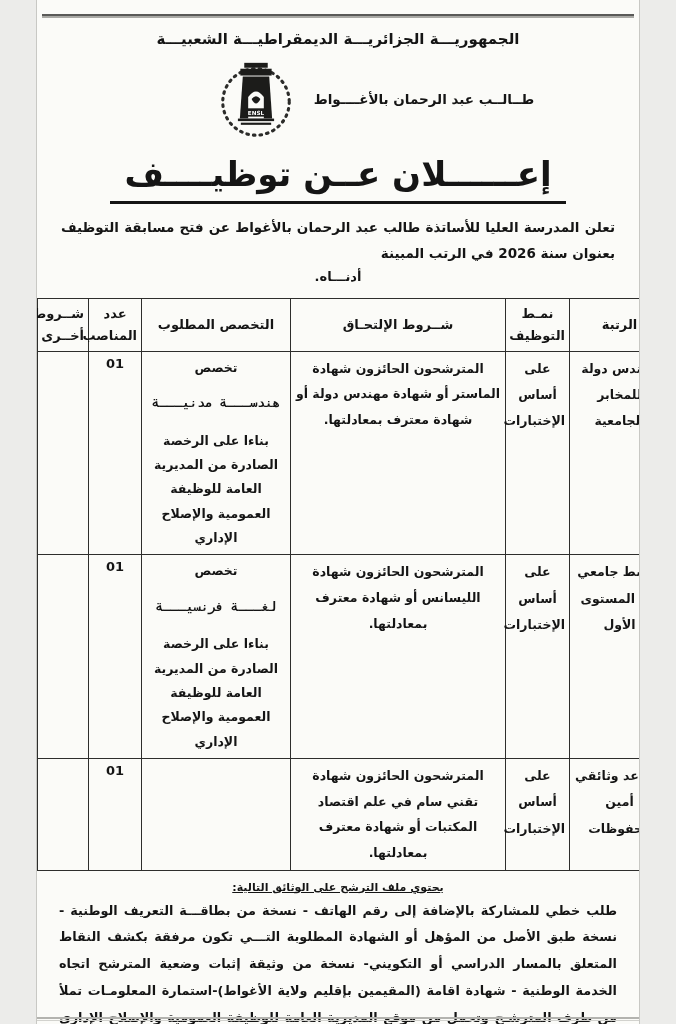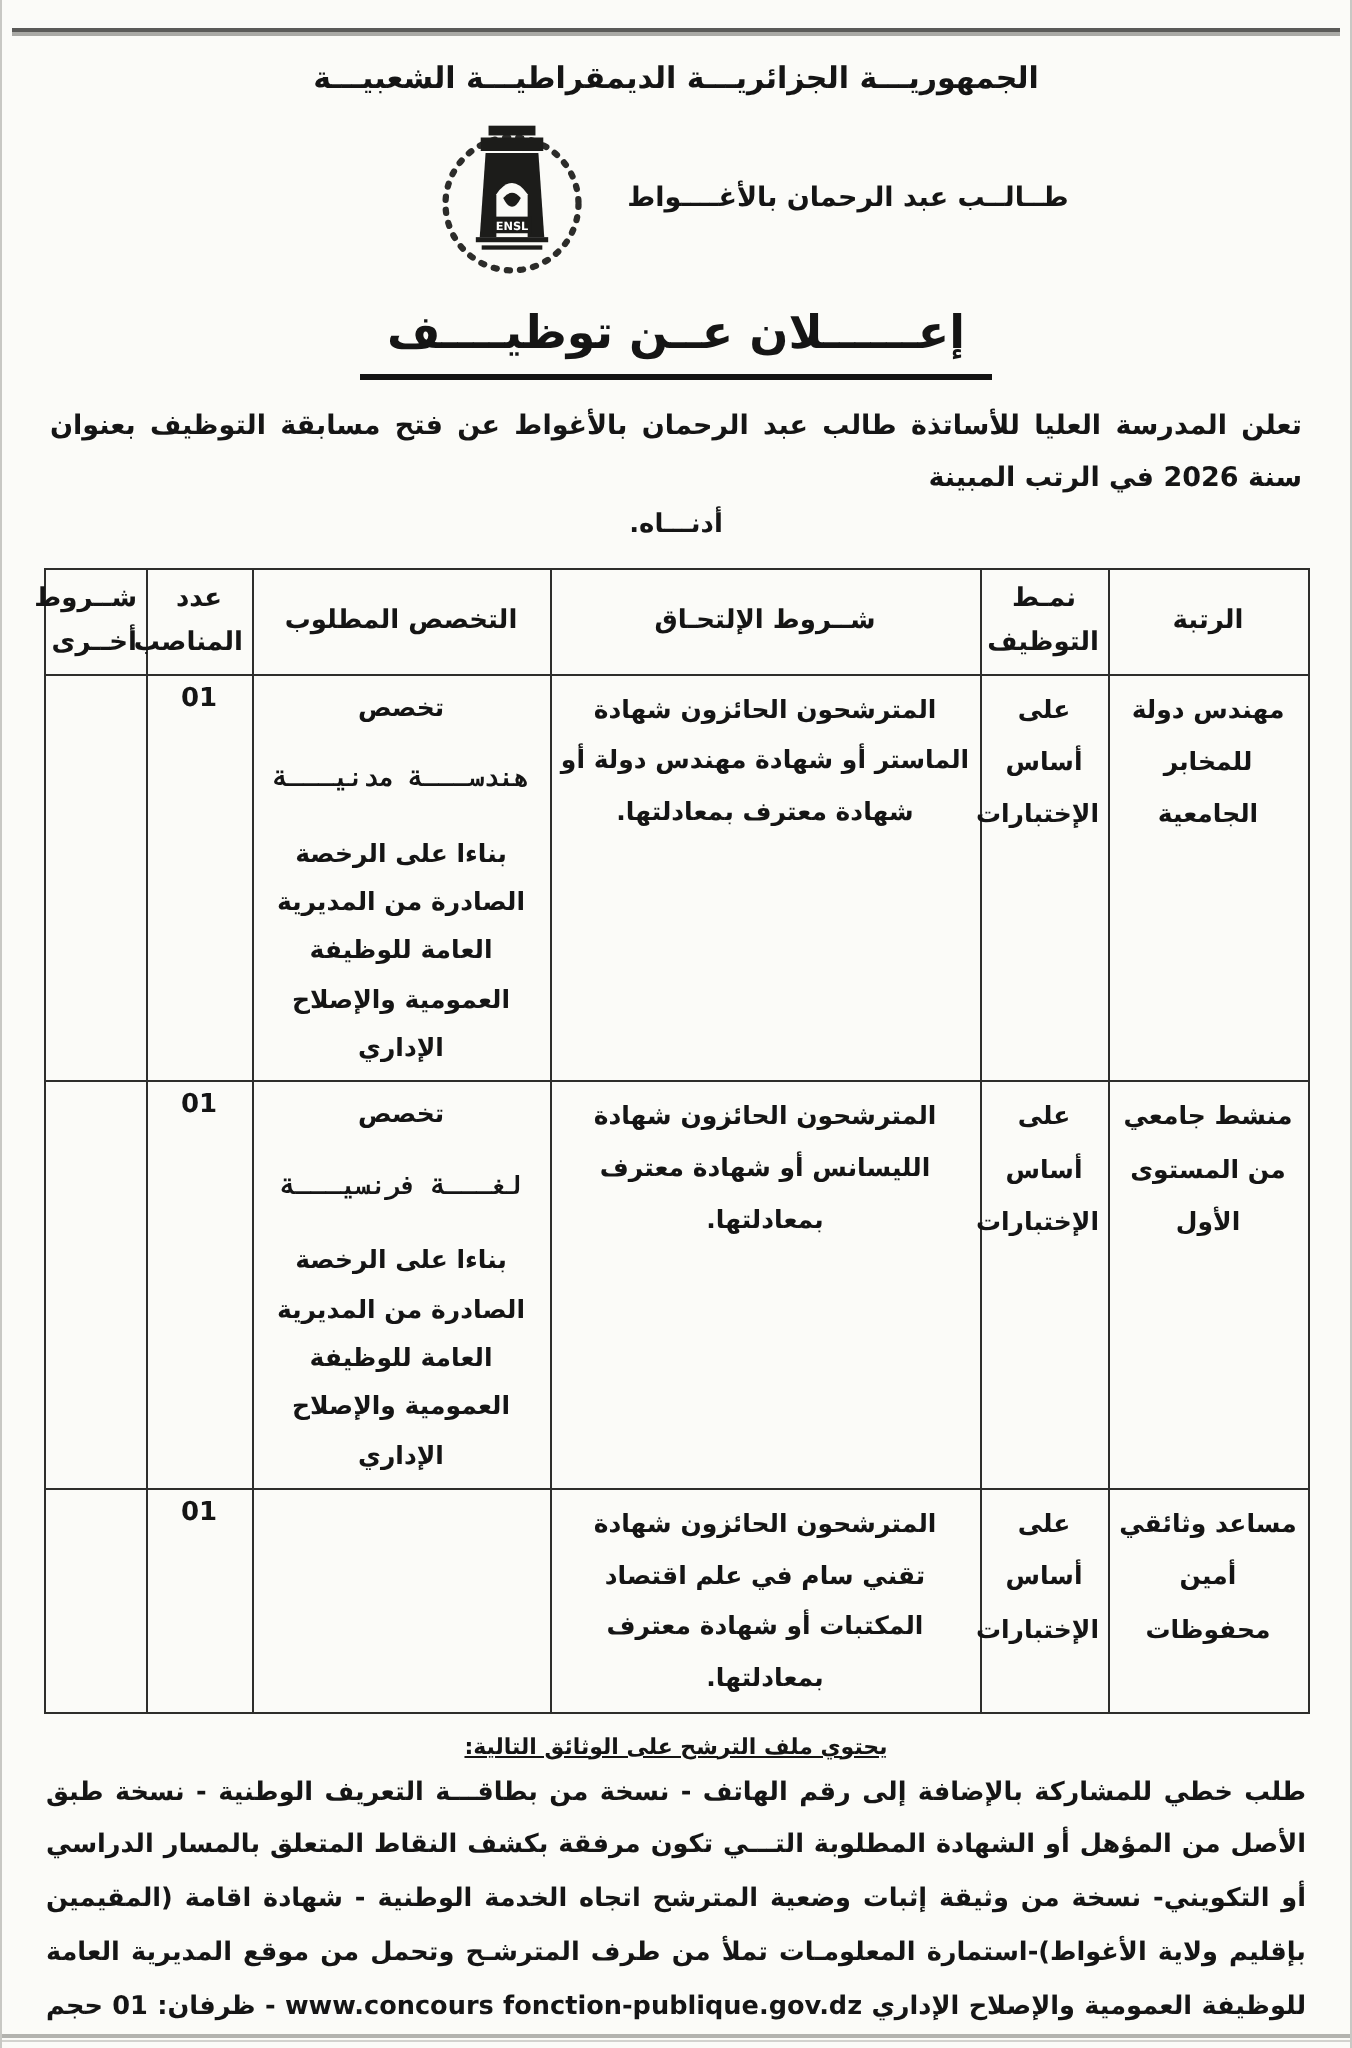--- a/index.html
+++ b/index.html
@@ -1,32 +1,32 @@
 <!DOCTYPE html>
 <html lang="ar"><head>
 <meta charset="utf-8">
 <style>
   * { box-sizing: border-box; }
   body { margin:0; background:#ececea; display:flex; justify-content:center; }
   .page {
-    width:676px; height:1024px; background:#fbfbf8; color:#151515;
+    width:604px; height:1024px; background:#fbfbf8; color:#151515;
     font-family:"DejaVu Sans", sans-serif; font-weight:bold; position:relative;
     border-left:1px solid #c8c8c4; border-right:1px solid #c8c8c4; overflow:hidden;
   }
   .top-rule { margin:14px 5px 0 5px; height:4px; border-top:2px solid #5a5a58; border-bottom:2px solid #a9a9a5; }
   .bottom-rule { position:absolute; bottom:3px; left:0; right:0; height:4px; border-top:2px solid #b3b3af; border-bottom:1px solid #d2d2ce; }
 
   .republic { text-align:center; font-size:15px; margin-top:12px; letter-spacing:.3px; }
 
   .header-row { display:flex; direction:ltr; justify-content:center; align-items:center; gap:14px; margin:8px 0 0 70px; }
   .emblem { width:88px; height:88px; flex:0 0 auto; }
   .ministry-block { direction:rtl; text-align:center; font-size:13.5px; line-height:2.05; }
 
   .title-wrap { text-align:center; margin-top:10px; }
-  .title { display:inline-block; font-size:23px; border-bottom:3px solid #141414; padding:0 14px 7px 14px; }
+  .title { display:inline-block; font-size:34px; border-bottom:3px solid #141414; padding:0 14px 7px 14px; }
 
   .intro { direction:rtl; text-align:justify; font-size:13.5px; line-height:1.95; margin:10px 24px 0 24px; }
   .intro-tail { direction:rtl; text-align:center; font-size:13px; margin-top:2px; }
 
   table.recruitment { width:632px; margin:14px auto 0 auto; border-collapse:collapse; direction:rtl; table-layout:fixed; font-size:12.5px; }
   table.recruitment th, table.recruitment td { border:1.6px solid #2e2e2c; padding:4px 4px; text-align:center; vertical-align:top; font-weight:bold; }
   table.recruitment th { font-size:13px; line-height:1.7; vertical-align:middle; height:46px; }
   .row-1 { height:133px; } .row-2 { height:132px; } .row-3 { height:80px; }
   td.c-rank { line-height:2.1; padding-top:10px; }
   td.c-mode { line-height:2.1; padding-top:10px; }

